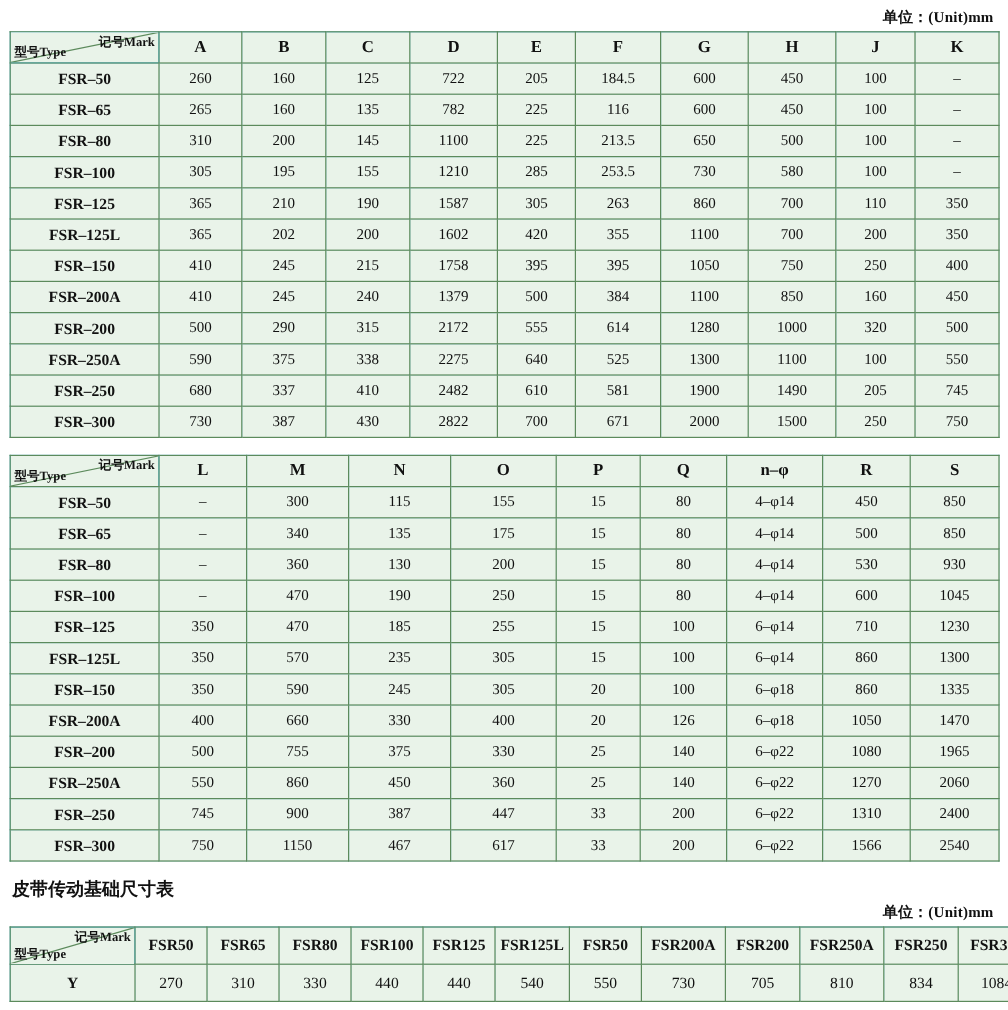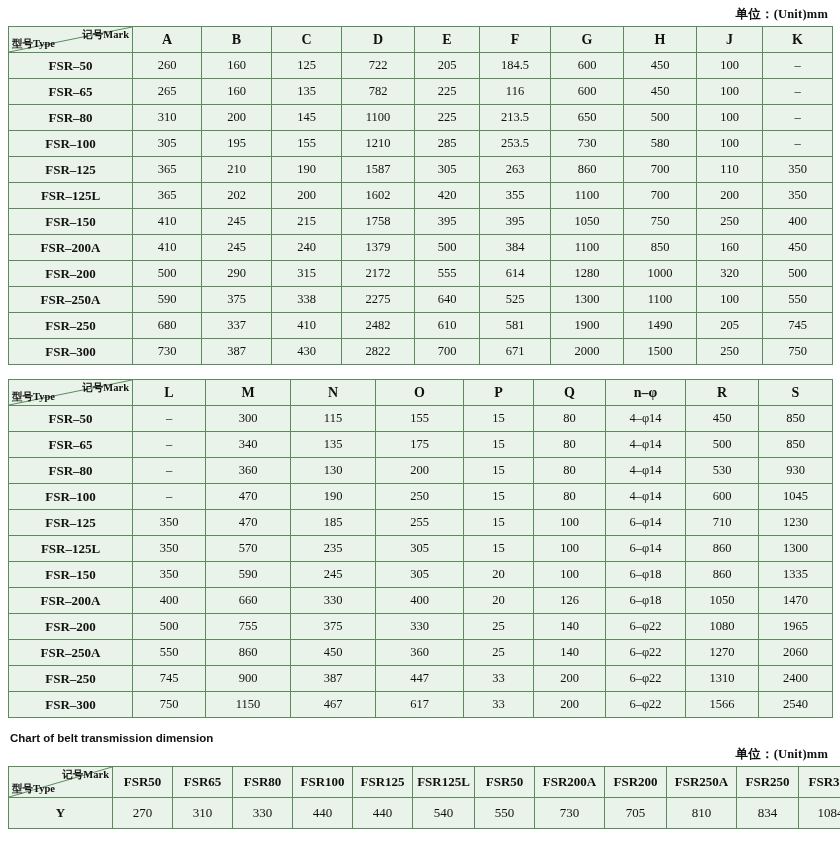--- a/index.html
+++ b/index.html
@@ -486,21 +486,21 @@
           <td>33</td>
           <td>200</td>
           <td>6–φ22</td>
           <td>1566</td>
           <td>2540</td>
         </tr>
       </tbody>
   </table>
 
   <div class="belt-wrap">
-    <div class="section-title-en">Chart of belt transmission dimension</div>
+    <div class="section-title-cn">皮带传动基础尺寸表</div>
     <div class="unit-line">单位：(Unit)mm</div>
 
     <table class="dim belt" id="table3">
       <colgroup>
         <col style="width:104px">
         <col style="width:60px">
           <col style="width:60px">
           <col style="width:60px">
         <col style="width:60px">
           <col style="width:60px">

